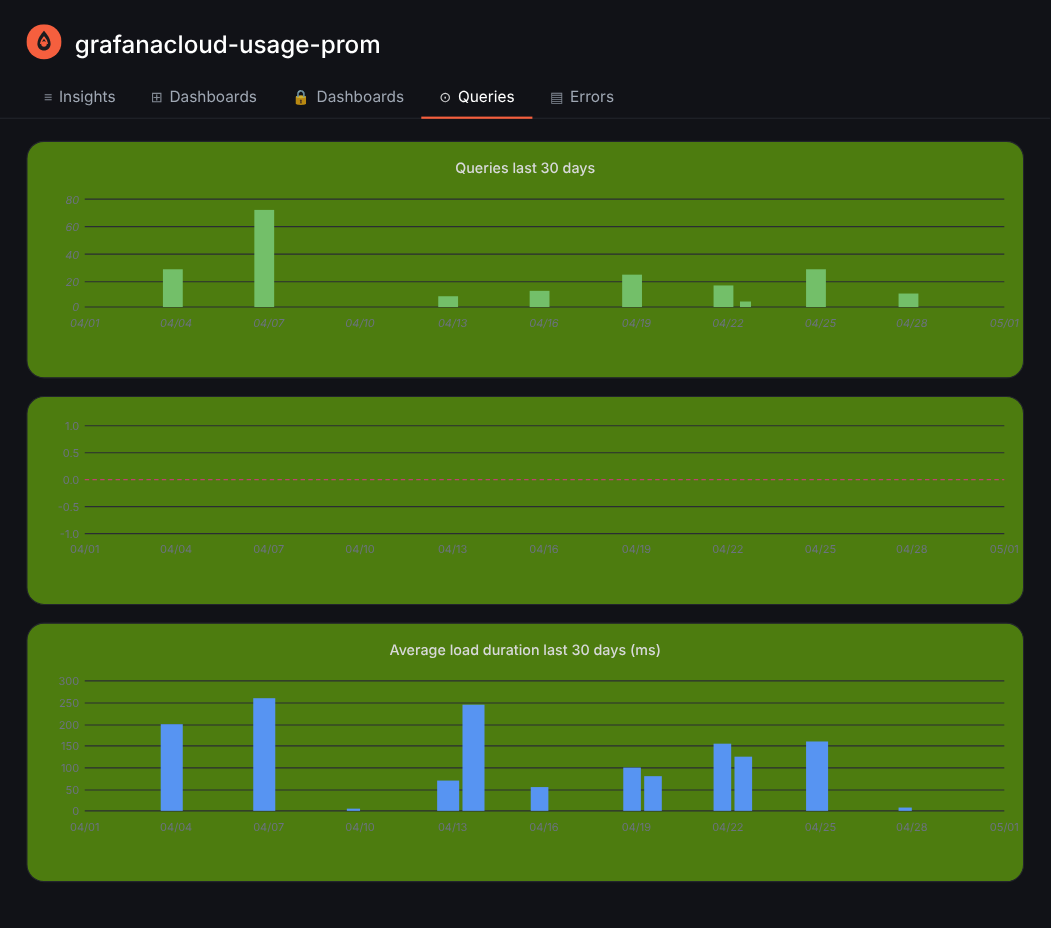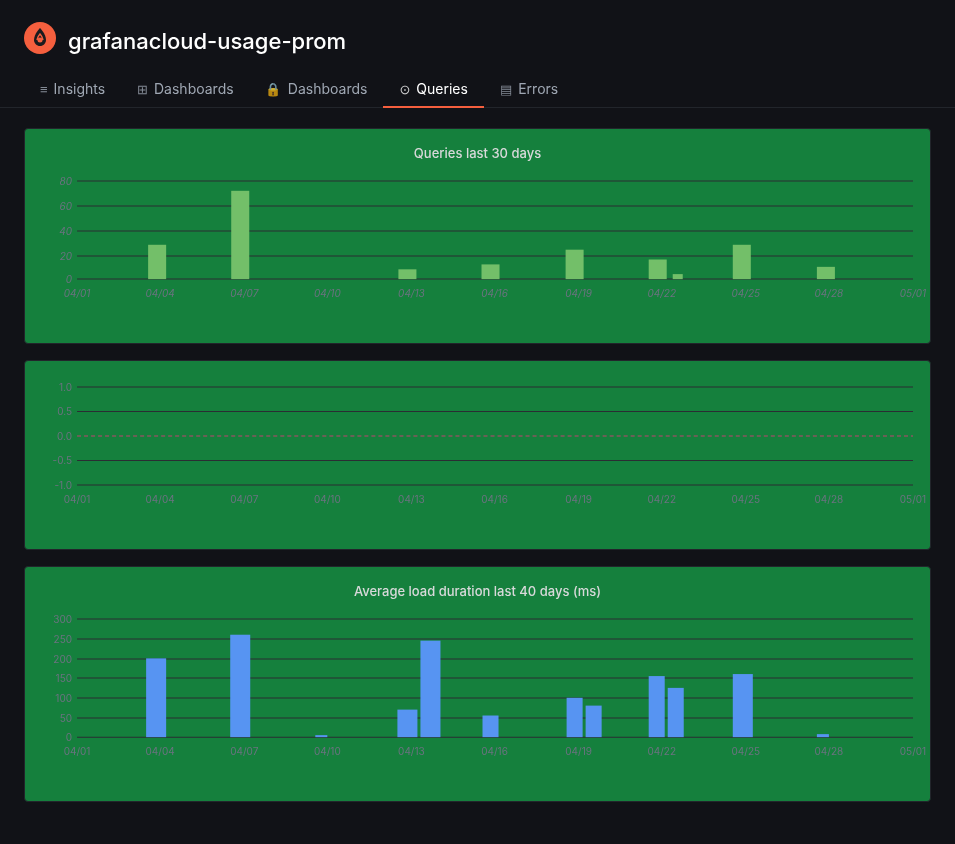--- a/index.html
+++ b/index.html
@@ -67,23 +67,23 @@
       font-size: 13px;
       opacity: 0.8;
     }
     .charts-area {
       padding: 20px 24px;
       display: flex;
       flex-direction: column;
       gap: 16px;
     }
     .chart-card {
-      background: #15803d;
+      background: #4d7c0f;
       border: 1px solid #22252b;
-      border-radius: 4px;
+      border-radius: 16px;
       padding: 16px 12px 12px;
     }
     .chart-title {
       text-align: center;
       font-size: 13px;
       color: #d8d9da;
       margin-bottom: 10px;
       font-weight: 500;
     }
     .chart-container {
@@ -235,21 +235,21 @@
         <text x="541" y="126" class="axis-label" text-anchor="middle">04/19</text>
         <text x="624" y="126" class="axis-label" text-anchor="middle">04/22</text>
         <text x="708" y="126" class="axis-label" text-anchor="middle">04/25</text>
         <text x="791" y="126" class="axis-label" text-anchor="middle">04/28</text>
         <text x="875" y="126" class="axis-label" text-anchor="middle">05/01</text>
       </svg>
     </div>
   </div>
 
   <div class="chart-card">
-    <div class="chart-title">Average load duration last 40 days (ms)</div>
+    <div class="chart-title">Average load duration last 30 days (ms)</div>
     <div class="chart3 chart-container">
       <svg class="chart" viewBox="0 0 880 160" preserveAspectRatio="none">
 
         <line x1="40" y1="10" x2="875" y2="10" class="grid-line"></line>
         <line x1="40" y1="30" x2="875" y2="30" class="grid-line"></line>
         <line x1="40" y1="50" x2="875" y2="50" class="grid-line"></line>
         <line x1="40" y1="69" x2="875" y2="69" class="grid-line"></line>
         <line x1="40" y1="89" x2="875" y2="89" class="grid-line"></line>
         <line x1="40" y1="109" x2="875" y2="109" class="grid-line"></line>
         <line x1="40" y1="128" x2="875" y2="128" class="zero-line"></line>

